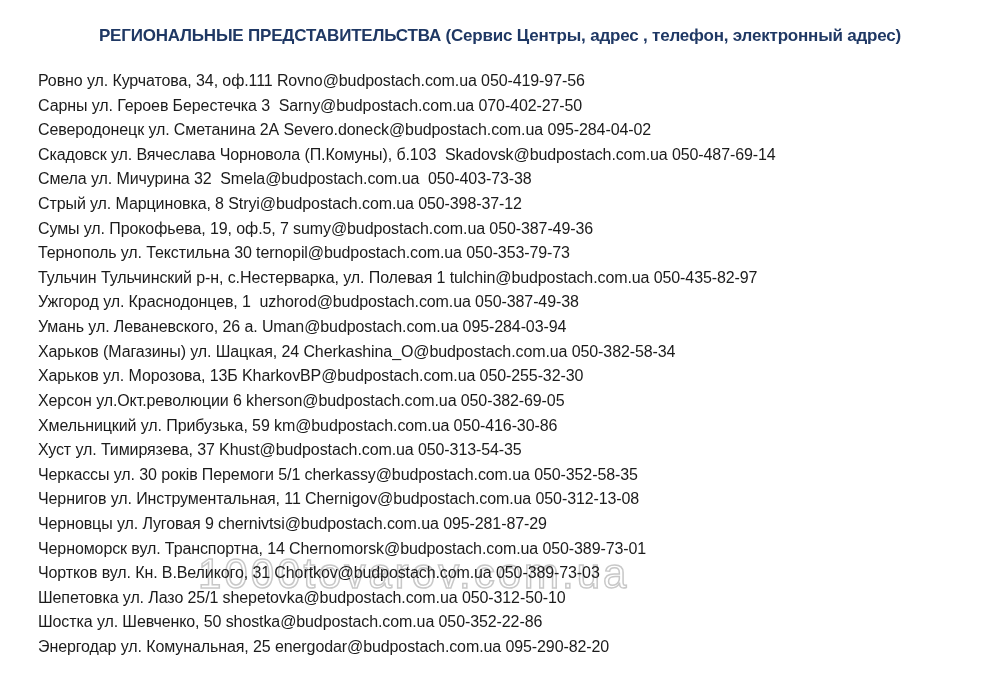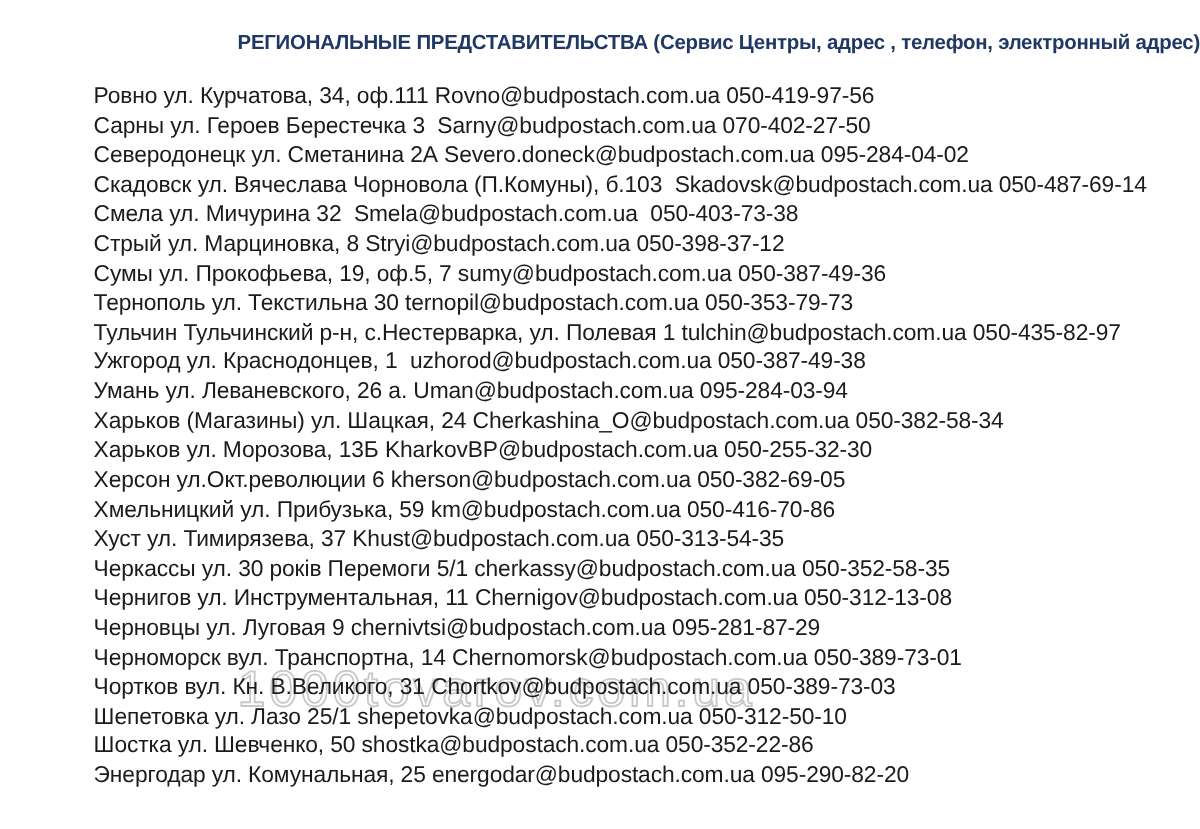--- a/index.html
+++ b/index.html
@@ -13,21 +13,21 @@
   }
   .page {
     position: absolute;
     inset: 0;
   }
   .title {
     position: absolute;
     top: 26px;
     left: 0;
     width: 1000px;
-    text-align: right;
+    text-align: center;
     font-size: 17px;
     font-weight: bold;
     letter-spacing: -0.2px;
     color: var(--title-color, #1f3864);
     white-space: nowrap;
   }
   .watermark {
     position: absolute;
     left: 198px;
     top: 550px;
@@ -44,25 +44,24 @@
   .list {
     position: absolute;
     left: 38px;
     top: 69px;
     right: 10px;
     z-index: 1;
   }
   .list .row {
     height: 24.62px;
     line-height: 24.62px;
-    font-size: 19px;
+    font-size: 16px;
     letter-spacing: -0.1px;
     color: var(--body-color, #1b1b1b);
     white-space: pre;
-    margin-left: 40px;
   }
 </style>
 </head>
 <body>
 
 <div class="page">
   <div class="title">РЕГИОНАЛЬНЫЕ ПРЕДСТАВИТЕЛЬСТВА (Сервис Центры, адрес , телефон, электронный адрес)</div>
 
   <div class="watermark">1000tovarov.com.ua</div>
 
@@ -74,21 +73,21 @@
       <div class="row">Смела ул. Мичурина 32  Smela@budpostach.com.ua  050-403-73-38</div>
       <div class="row">Стрый ул. Марциновка, 8 Stryi@budpostach.com.ua 050-398-37-12</div>
       <div class="row">Сумы ул. Прокофьева, 19, оф.5, 7 sumy@budpostach.com.ua 050-387-49-36</div>
       <div class="row">Тернополь ул. Текстильна 30 ternopil@budpostach.com.ua 050-353-79-73</div>
       <div class="row">Тульчин Тульчинский р-н, с.Нестерварка, ул. Полевая 1 tulchin@budpostach.com.ua 050-435-82-97</div>
       <div class="row">Ужгород ул. Краснодонцев, 1  uzhorod@budpostach.com.ua 050-387-49-38</div>
       <div class="row">Умань ул. Леваневского, 26 а. Uman@budpostach.com.ua 095-284-03-94</div>
       <div class="row">Харьков (Магазины) ул. Шацкая, 24 Cherkashina_O@budpostach.com.ua 050-382-58-34</div>
       <div class="row">Харьков ул. Морозова, 13Б KharkovBP@budpostach.com.ua 050-255-32-30</div>
       <div class="row">Херсон ул.Окт.революции 6 kherson@budpostach.com.ua 050-382-69-05</div>
-      <div class="row">Хмельницкий ул. Прибузька, 59 km@budpostach.com.ua 050-416-70-86</div>
+      <div class="row">Хмельницкий ул. Прибузька, 59 km@budpostach.com.ua 050-416-30-86</div>
       <div class="row">Хуст ул. Тимирязева, 37 Khust@budpostach.com.ua 050-313-54-35</div>
       <div class="row">Черкассы ул. 30 років Перемоги 5/1 cherkassy@budpostach.com.ua 050-352-58-35</div>
       <div class="row">Чернигов ул. Инструментальная, 11 Chernigov@budpostach.com.ua 050-312-13-08</div>
       <div class="row">Черновцы ул. Луговая 9 chernivtsi@budpostach.com.ua 095-281-87-29</div>
       <div class="row">Черноморск вул. Транспортна, 14 Chernomorsk@budpostach.com.ua 050-389-73-01</div>
       <div class="row">Чортков вул. Кн. В.Великого, 31 Chortkov@budpostach.com.ua 050-389-73-03</div>
       <div class="row">Шепетовка ул. Лазо 25/1 shepetovka@budpostach.com.ua 050-312-50-10</div>
       <div class="row">Шостка ул. Шевченко, 50 shostka@budpostach.com.ua 050-352-22-86</div>
       <div class="row">Энергодар ул. Комунальная, 25 energodar@budpostach.com.ua 095-290-82-20</div>
     </div>

